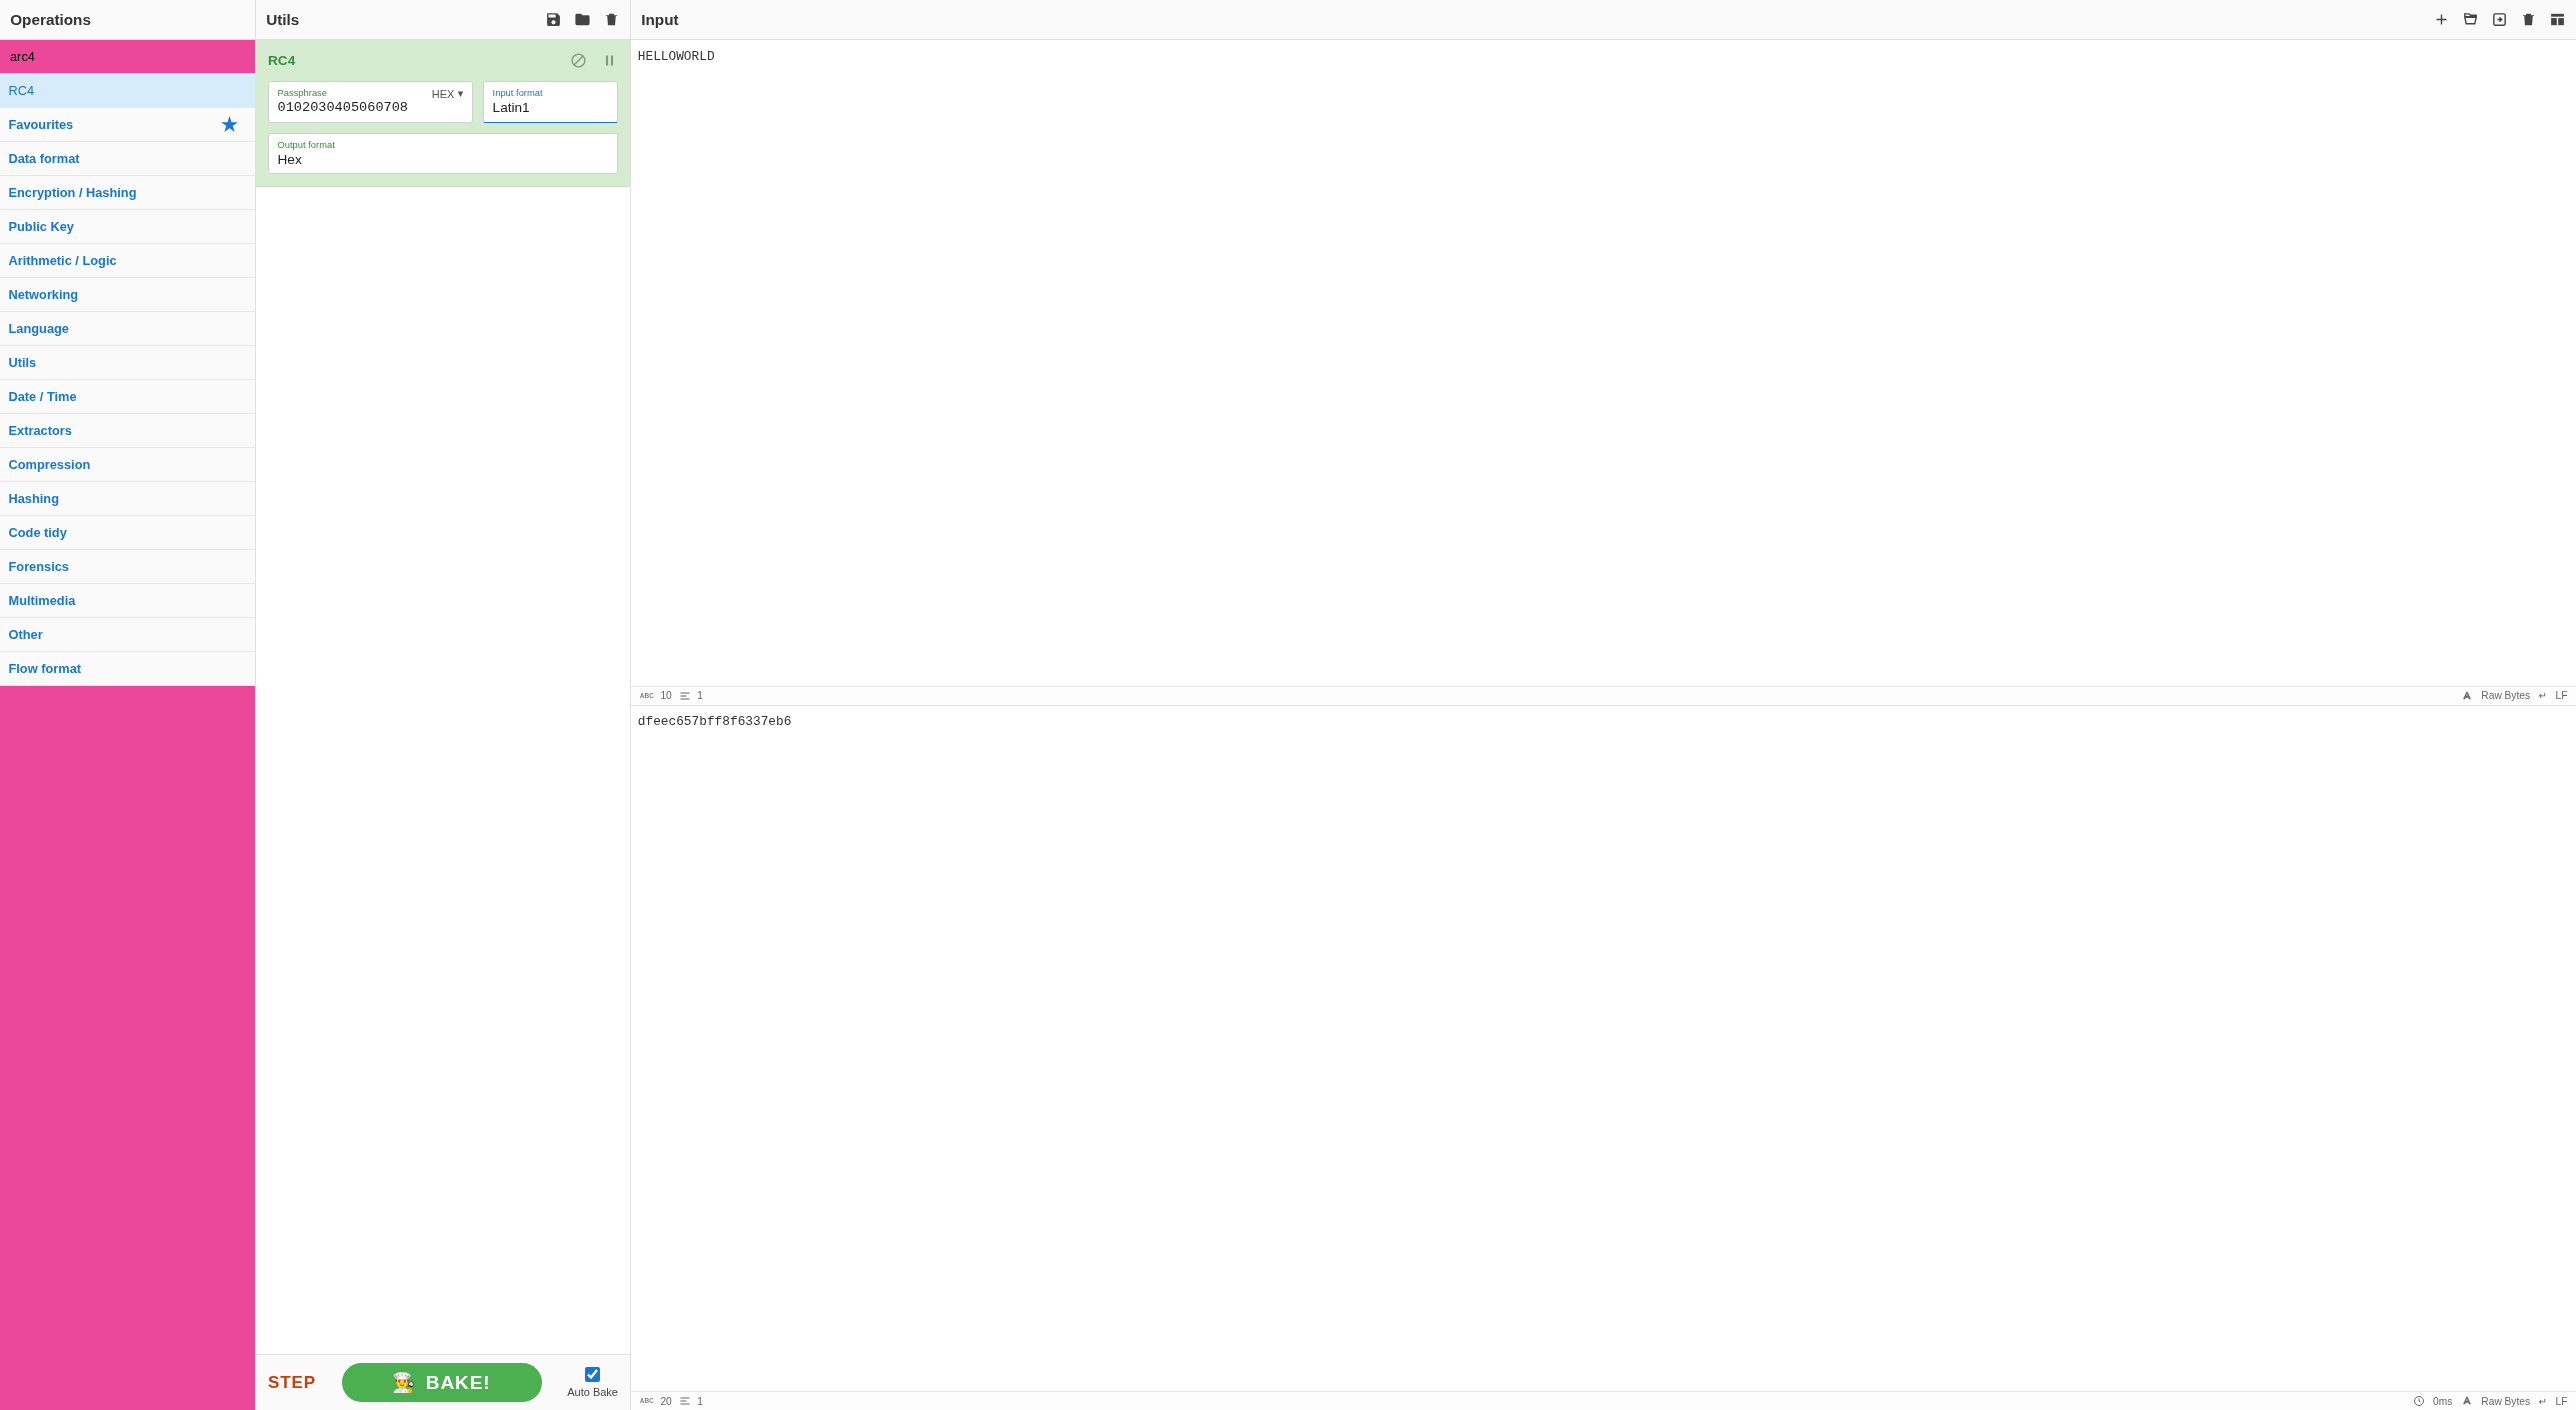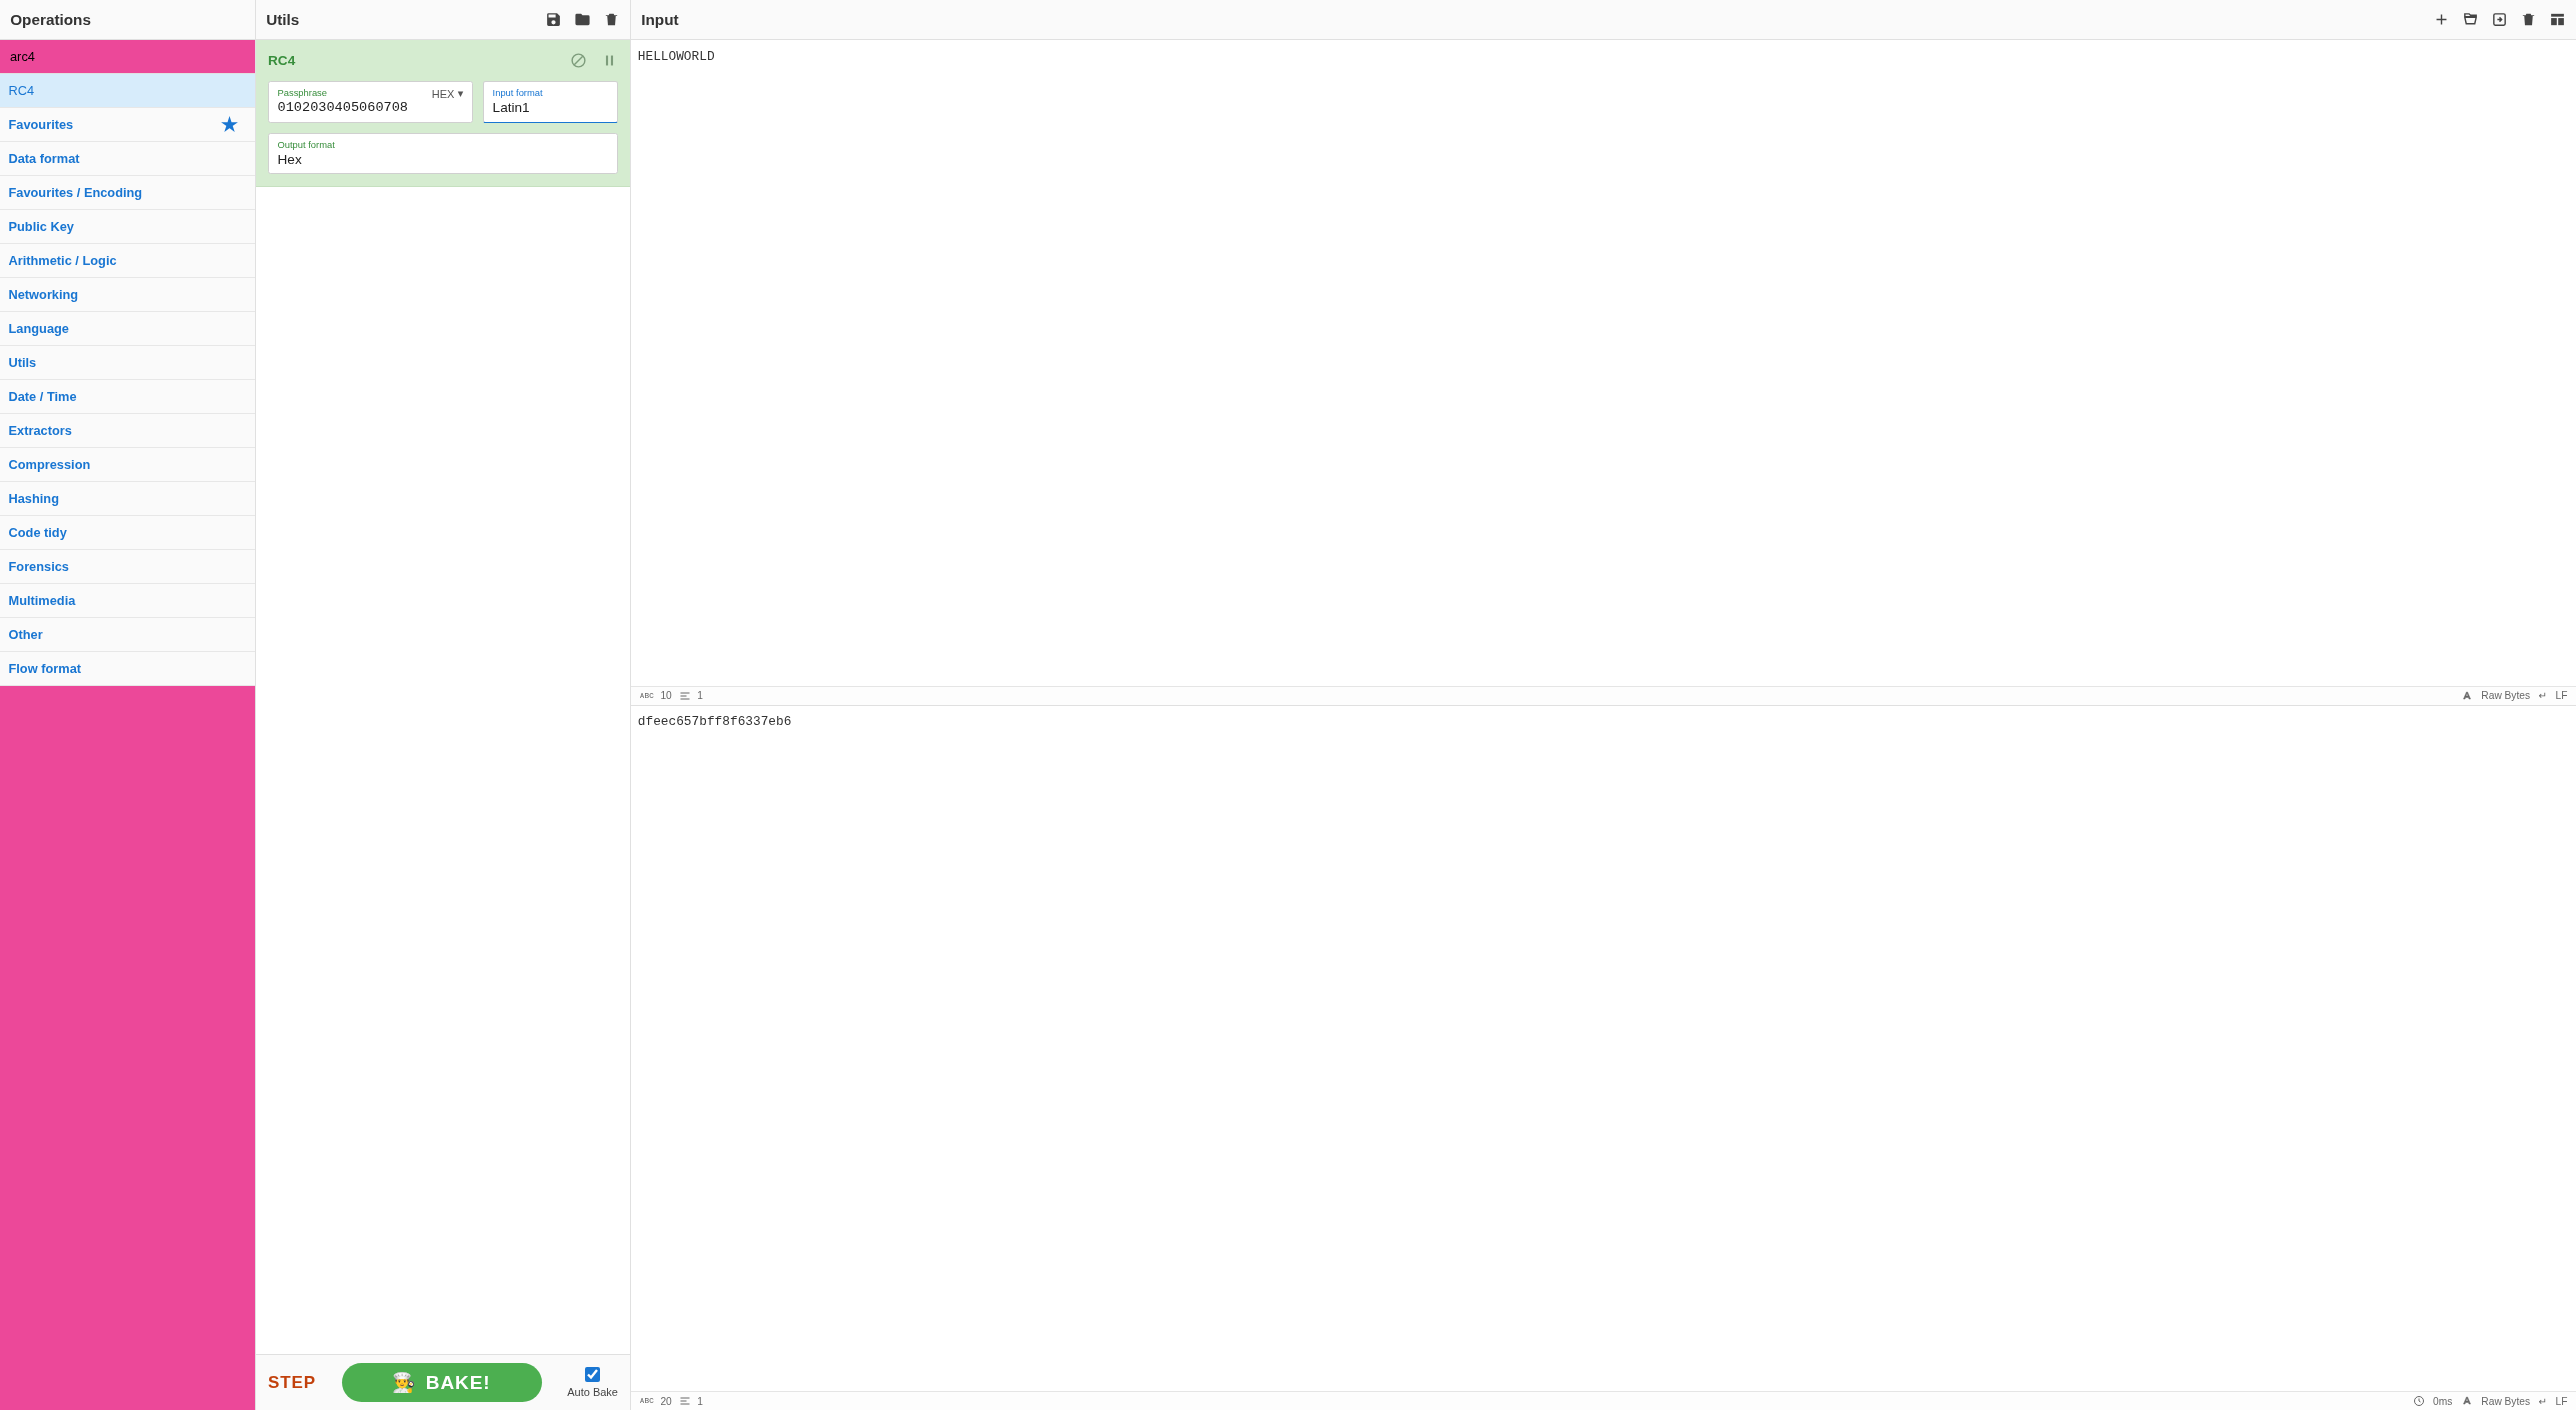--- a/index.html
+++ b/index.html
@@ -352,21 +352,21 @@
     <div class="search-result">RC4</div>
 
     <div class="category">
       <span>Favourites</span>
       <span class="star">★</span>
     </div>
     <div class="category">
       <span>Data format</span>
     </div>
     <div class="category">
-      <span>Favourites / Encoding</span>
+      <span>Encryption / Hashing</span>
     </div>
     <div class="category">
       <span>Public Key</span>
     </div>
     <div class="category">
       <span>Arithmetic / Logic</span>
     </div>
     <div class="category">
       <span>Networking</span>
     </div>

